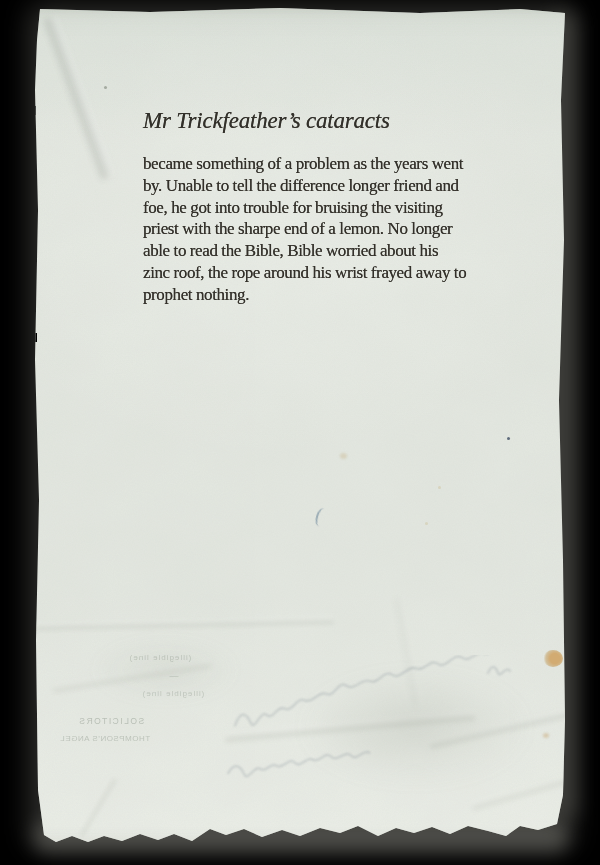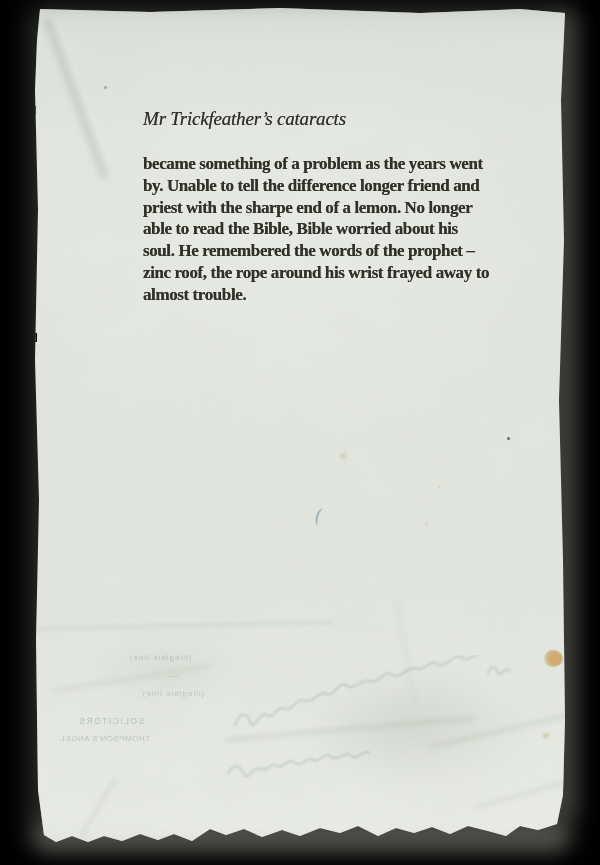--- a/index.html
+++ b/index.html
@@ -25,25 +25,25 @@
                 inset 0 -12px 26px rgba(128,132,120,0.22);
     clip-path: polygon(40px 9px,150px 12px,280px 8px,420px 13px,520px 9px,565px 13px,
       561px 100px,564px 240px,559px 400px,563px 560px,565px 720px,563px 795px,557px 824px,
       538px 830px,520px 826px,506px 836px,488px 831px,468px 826px,450px 834px,432px 827px,
       414px 833px,396px 828px,378px 836px,358px 826px,340px 833px,320px 828px,300px 836px,
       282px 830px,262px 837px,244px 829px,226px 835px,210px 829px,192px 841px,174px 834px,
       158px 840px,140px 834px,122px 841px,104px 836px,88px 842px,72px 836px,56px 842px,44px 835px,
       38px 790px,36px 640px,39px 500px,35px 360px,38px 210px,35px 90px,37px 40px);
   }
 
-  .page-title{position:absolute;left:143px;top:108px;font-style:italic;font-size:19px;
+  .page-title{position:absolute;left:143px;top:108px;font-style:italic;font-size:23px;
     letter-spacing:-0.2px;color:#32302a;white-space:nowrap;
     text-shadow:0 0 .6px rgba(48,45,38,.85);}
   .body-block{position:absolute;left:143px;top:153px;color:#33302a;font-size:17px;
-    letter-spacing:-0.4px;text-shadow:0 0 .6px rgba(48,45,38,.8);font-weight:bold;}
+    letter-spacing:-0.4px;text-shadow:0 0 .6px rgba(48,45,38,.8);}
   .body-block .bline{line-height:21.75px;white-space:nowrap;}
 
   
   .crease{position:absolute;pointer-events:none;}
   .c-tl{left:-6px;top:91px;width:170px;height:13px;transform:rotate(70deg);
     background:linear-gradient(180deg, rgba(255,255,255,.38), rgba(134,140,130,.45));
     filter:blur(3px);opacity:.8;}
   .c-mid{left:34px;top:620px;width:300px;height:7px;transform:rotate(-1.2deg);
     background:linear-gradient(180deg, rgba(250,252,248,.6), rgba(140,146,134,.4));
     filter:blur(2px);opacity:.55;}
@@ -167,21 +167,21 @@
         <path transform="rotate(3 90 122)" d="M18,122 c6,-12 12,-8 16,0 c4,8 10,-10 16,-6 c6,4 10,-8 16,-4 c6,4 12,-10 18,-4 c6,6 12,-8 18,-4 c6,4 12,-10 18,-4 c6,6 14,-8 20,-2 c6,6 12,-8 18,-4"></path>
         <path d="M278,18 c4,-10 8,-6 10,0 c2,6 8,-8 12,-2"></path>
       </g>
     </svg>
 
     <div class="page-title">Mr Trickfeather’s cataracts</div>
 
     <div class="body-block">
       <div class="bline">became something of a problem as the years went</div>
       <div class="bline">by. Unable to tell the difference longer friend and</div>
+      <div class="bline">foe, he got into trouble for bruising the visiting</div>
       <div class="bline">priest with the sharpe end of a lemon. No longer</div>
       <div class="bline">able to read the Bible, Bible worried about his</div>
-      <div class="bline">soul. He remembered the words of the prophet –</div>
       <div class="bline">zinc roof, the rope around his wrist frayed away to</div>
-      <div class="bline">almost trouble.</div>
+      <div class="bline">prophet nothing.</div>
     </div>
 
   </div>
 </div>
 
 </body></html>

